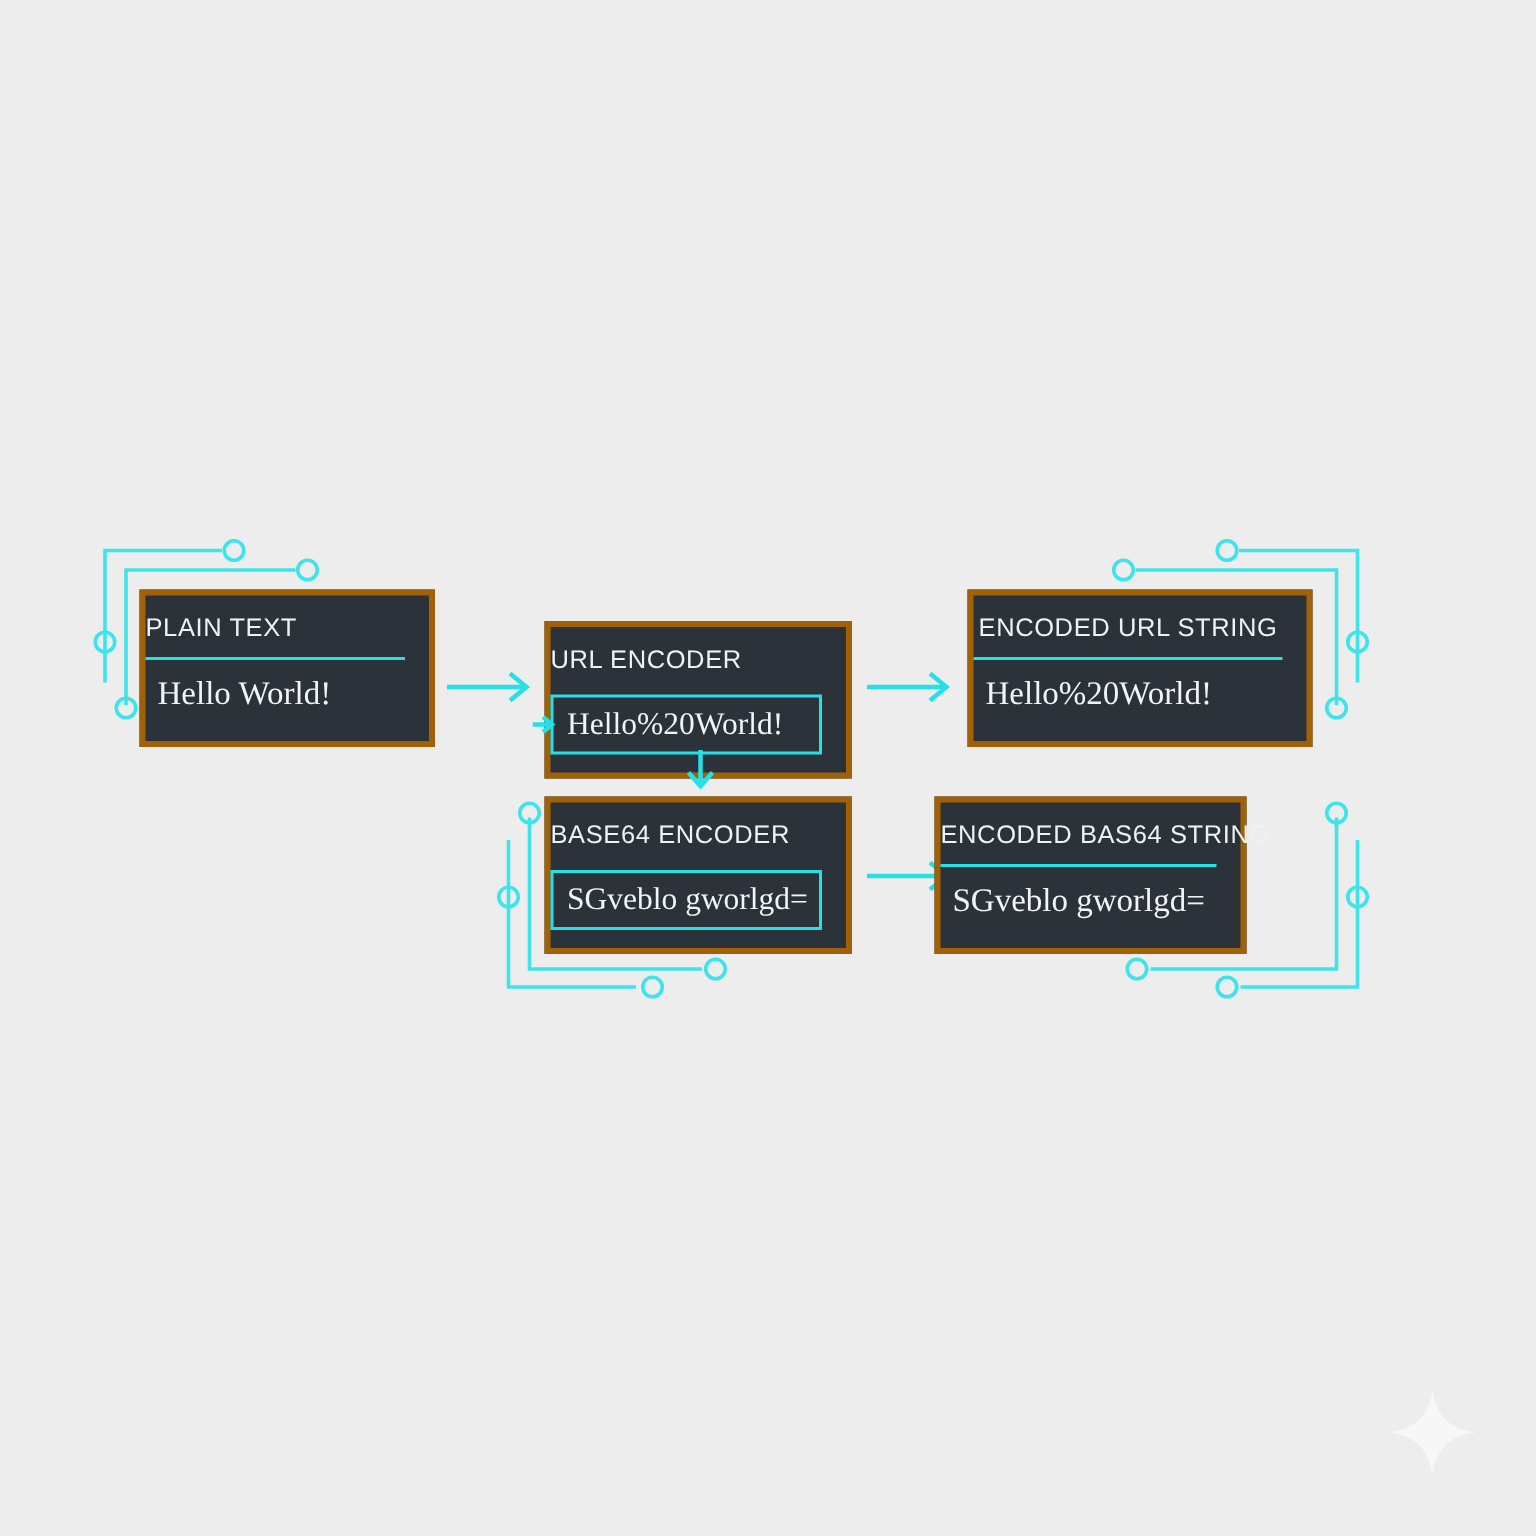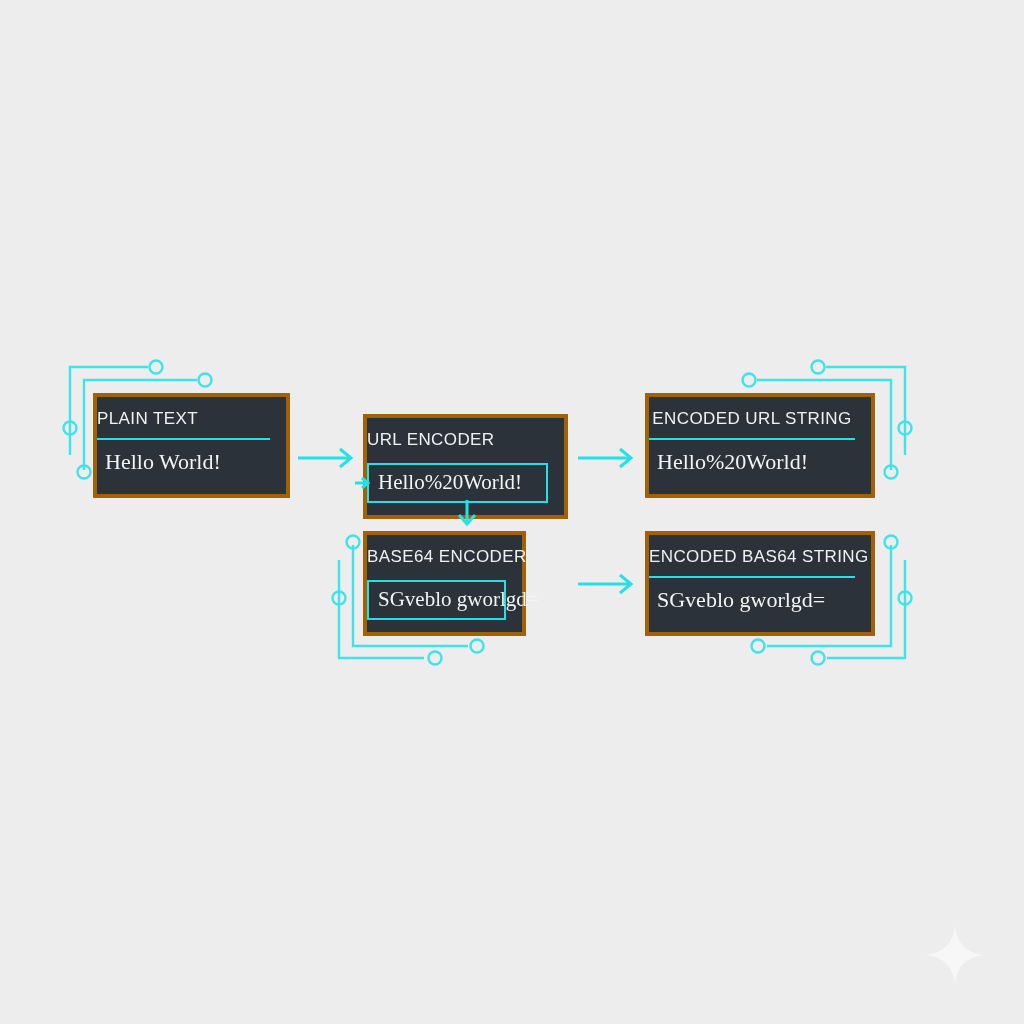--- a/index.html
+++ b/index.html
@@ -156,38 +156,38 @@
   </svg>
 
   <div class="node" style="left:645px; top:393px; width:230px; height:105px;text-align:center;">
     <div class="node-title">ENCODED URL STRING</div>
     <div class="title-rule"></div>
     <div class="node-body">
       <div class="value-text">Hello%20World!</div>
     </div>
   </div>
 
-  <div class="node" style="left:363px; top:531px; width:163px; height:105px;justify-content:space-between;">
+  <div class="node" style="left:363px; top:531px; width:205px; height:105px;justify-content:space-between;">
     <div class="node-title">BASE64 ENCODER</div>
     <div class="title-rule"></div>
     <div class="node-body">
       <div class="field">
         <div class="value-text">SGveblo gworlgd=</div>
       </div>
     </div>
   </div>
 
   <svg class="arrow" style="left:578px; top:572px; width:58px; height:24px;" viewBox="0 0 58 24">
     <g stroke="#25e0e6" stroke-width="3" fill="none">
       <line x1="0" y1="12" x2="52" y2="12"></line>
       <polyline points="42,3 53,12 42,21"></polyline>
     </g>
   </svg>
 
-  <div class="node" style="left:645px; top:531px; width:230px; height:105px;text-align:center;">
+  <div class="node" style="left:623px; top:531px; width:208px; height:105px;text-align:center;">
     <div class="node-title">ENCODED BAS64 STRING</div>
     <div class="title-rule"></div>
     <div class="node-body">
       <div class="value-text">SGveblo gworlgd=</div>
     </div>
   </div>
 
   <svg class="sparkle" viewBox="0 0 62 62">
     <path d="M31 2 C33.5 20 42 28.5 60 31 C42 33.5 33.5 42 31 60 C28.5 42 20 33.5 2 31 C20 28.5 28.5 20 31 2 Z" fill="#f7f7f7"></path>
   </svg>

